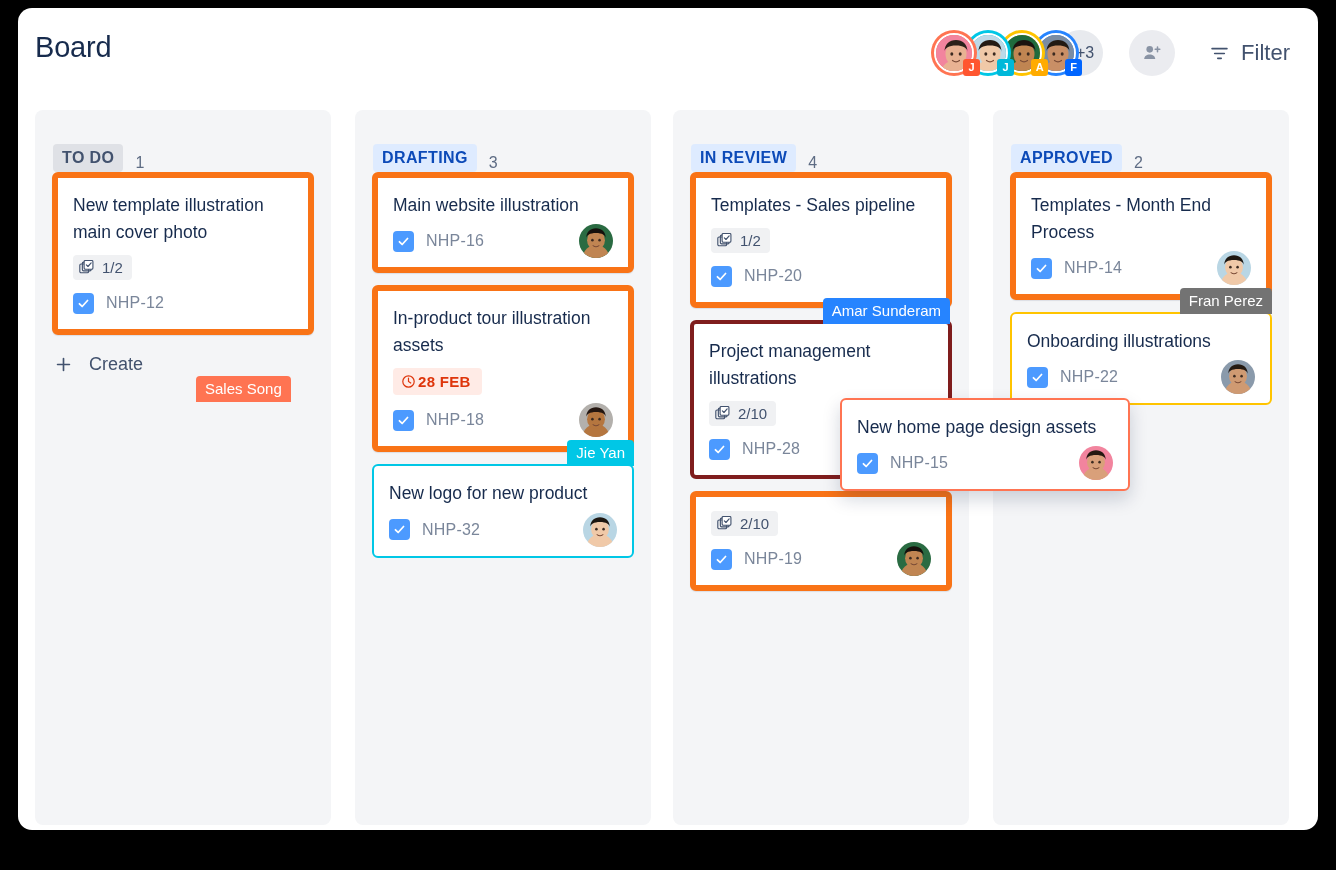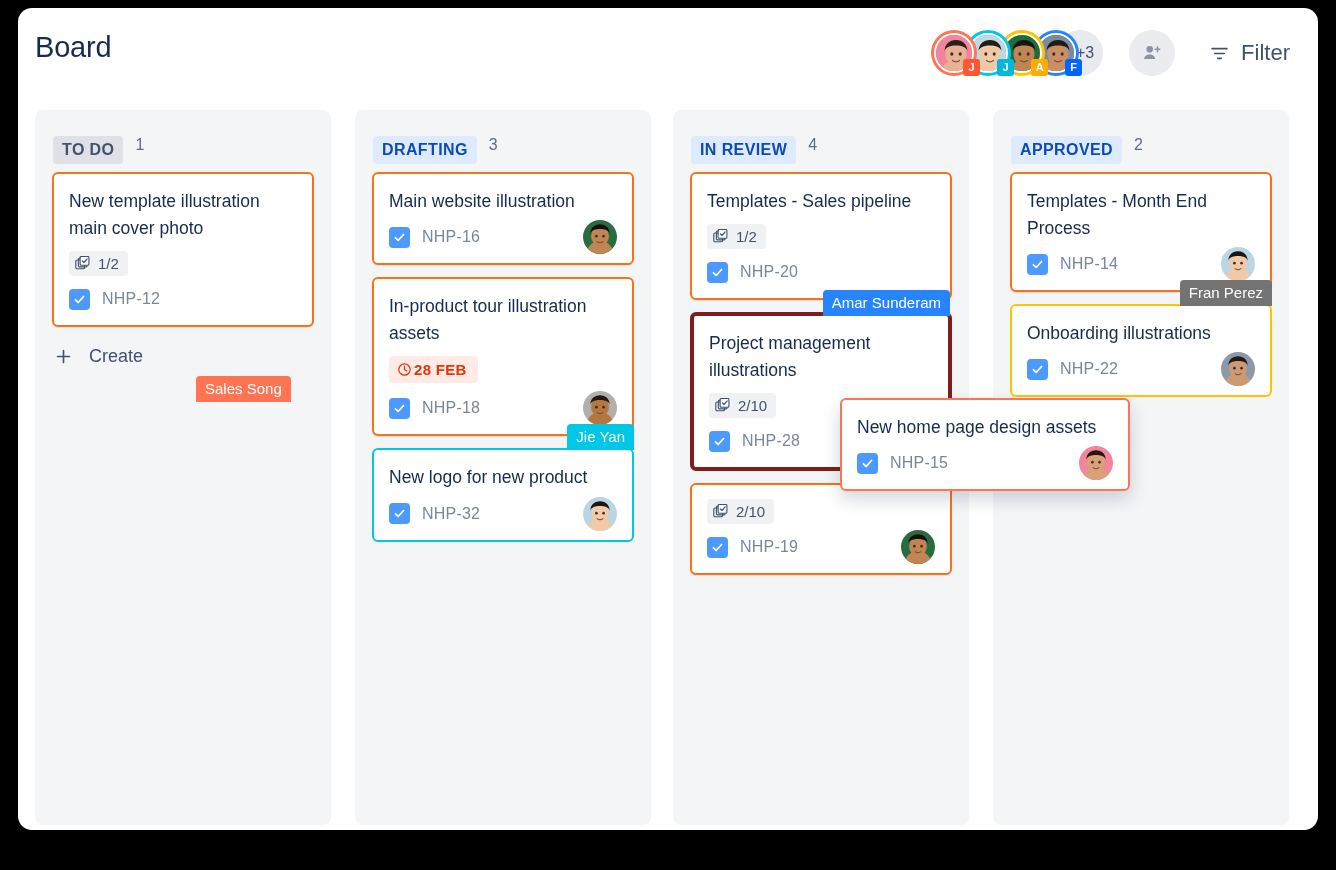--- a/index.html
+++ b/index.html
@@ -126,21 +126,21 @@
     border-radius: 8px;
     padding: 0;
   }
   .col-0 { left: 17px; }
   .col-1 { left: 337px; }
   .col-2 { left: 655px; }
   .col-3 { left: 975px; }
 
   .col-header {
     display: flex;
-    align-items: flex-start;
+    align-items: flex-end;
     padding: 26px 0 0 18px;
     height: 62px;
   }
   .col-chip {
     font-size: 16px;
     font-weight: 700;
     letter-spacing: 0.4px;
     padding: 5px 9px;
     border-radius: 4px;
   }
@@ -151,21 +151,21 @@
     font-size: 16px;
     color: #5e6c84;
   }
 
   .cards { position: relative; padding: 0 17px; }
 
   .card {
     position: relative;
     background: #ffffff;
     border-radius: 6px;
-    border: 2px solid #f97316;
+    border: 6px solid #f97316;
     box-shadow: 0 1px 1px rgba(9,30,66,0.10);
     padding: 14px 15px 13px 15px;
     margin-bottom: 12px;
   }
   .card.sel-cyan   { border: 2px solid #00c7e6; box-shadow: none; }
   .card.sel-blue   { border: 4px solid #7f1d1d; box-shadow: none; }
   .card.sel-yellow { border: 2px solid #ffc400; box-shadow: none; }
 
   .card-title {
     font-size: 17.5px;

